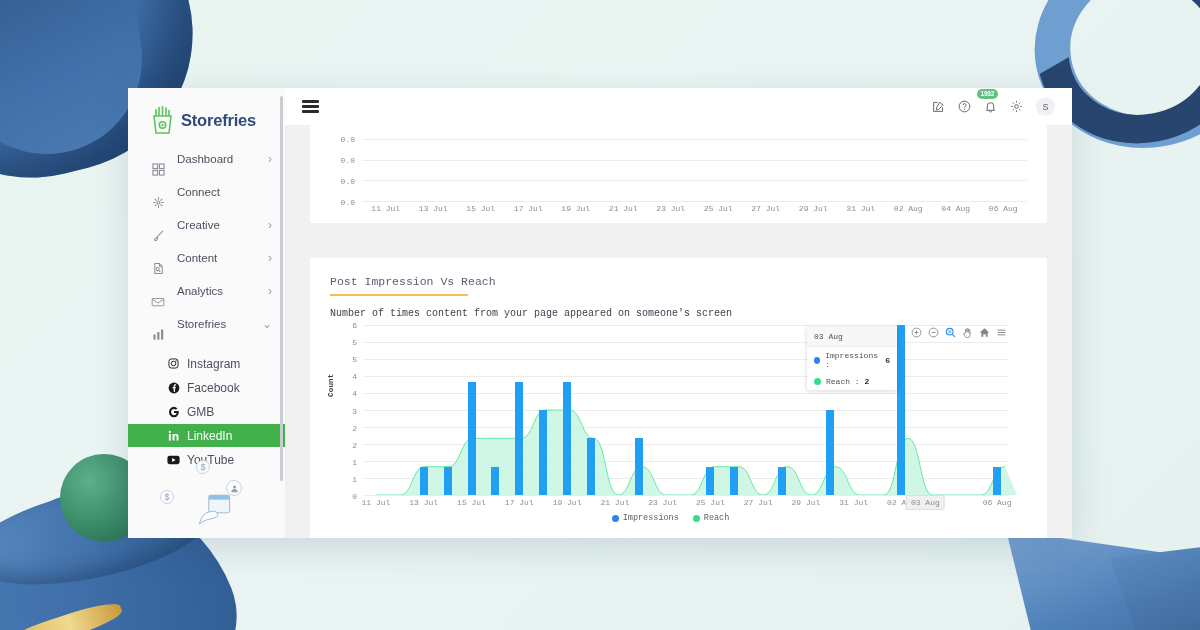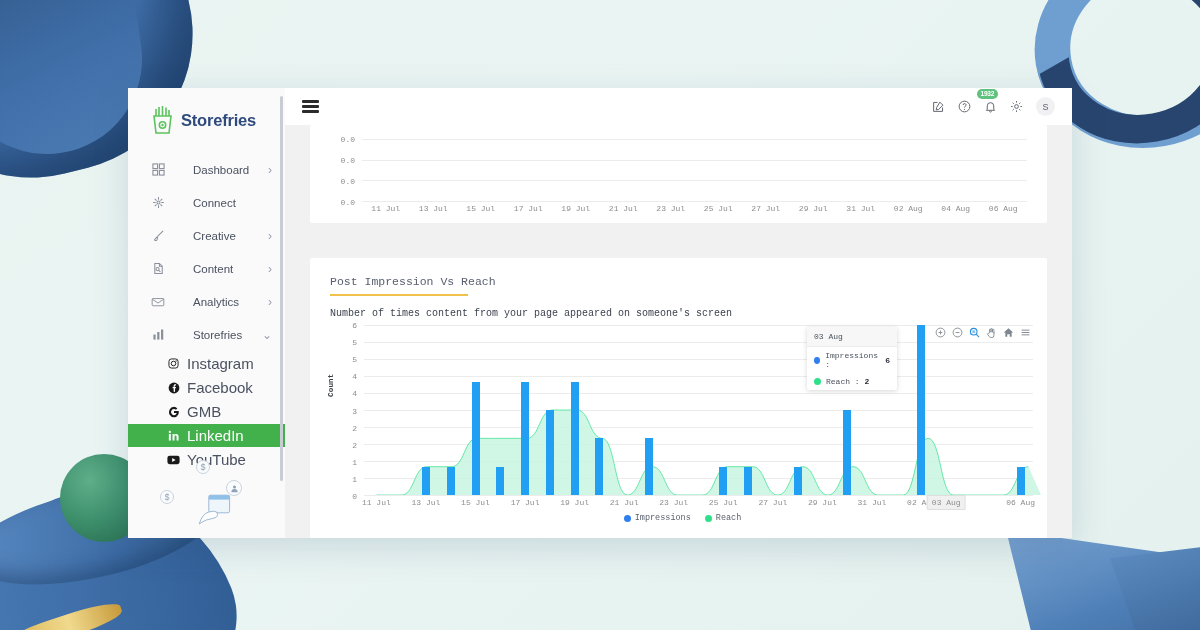--- a/index.html
+++ b/index.html
@@ -84,31 +84,31 @@
   .sidebar {
     width: 157px; background: #fafafa; flex: 0 0 157px;
     position: relative; overflow: hidden;
   }
   .brand { display: flex; align-items: center; gap: 5px; padding: 17px 0 0 22px; }
   .fries-icon { width: 26px; height: 30px; position: relative; flex: 0 0 26px; }
   .brand-text { font-size: 16.5px; font-weight: bold; color: #2f4a7c; letter-spacing: -.2px; }
 
   .nav { margin-top: 18px; }
   .nav-item {
-    display: flex; align-items: center; height: 33px;
-    padding: 0 13px 0 22px; cursor: pointer; color: #4a5160; font-size: 11.5px; gap: 16px;
+    display: flex; height: 33px;
+    padding: 0 13px 0 22px; cursor: pointer; color: #4a5160; font-size: 11.5px;
   }
   .nav-item .ic { width: 16px; flex: 0 0 16px; display: flex; align-items: center;
                   justify-content: center; color: #7b8594; margin-right: 11px; }
   .nav-item .lbl { flex: 1; }
   .nav-item .chev { color: #9aa2ae; font-size: 12px; line-height: 1; }
 
   .sub-item {
     display: flex; align-items: center; height: 23px;
-    padding: 0 13px 0 38px; cursor: pointer; color: #4a5160; font-size: 15px;
+    padding: 0 13px 0 38px; cursor: pointer; color: #4a5160; font-size: 12px;
     margin: 1px 0;
   }
   .sub-item .sic { width: 15px; flex: 0 0 15px; margin-right: 6px;
                    display: flex; align-items: center; justify-content: center; }
   .sub-item.active { background: #42b14c; color: #fff; }
   .sub-item.active .sic svg, .sub-item.active .sic { color: #fff; }
 
   .sb-scroll {
     position: absolute; right: 2px; top: 8px; width: 3px; height: 385px;
     background: #c9cdd3; border-radius: 3px;
@@ -138,21 +138,21 @@
   .avatar {
     width: 19px; height: 19px; border-radius: 50%; background: #f1f1f4;
     display: flex; align-items: center; justify-content: center;
     font-size: 9px; color: #5c6270; cursor: pointer;
   }
 
   .scroll-area { flex: 1; padding: 0 25px 0 25px; overflow: hidden; font-family: Liberation Mono, monospace; }
 
   .card { background: #fff; border-radius: 2px; }
   .card-top { height: 98px; margin-bottom: 14px; padding: 8px 12px 0 12px; position: relative; }
-  .card-main { height: 288px; padding: 14px 6px 0 14px; position: relative; margin-top: 35px; }
+  .card-main { height: 288px; padding: 14px 30px 0 14px; position: relative; margin-top: 35px; }
 
   .card-title { font-size: 11.5px; color: #5a6070; padding: 0 0 6px 6px; display: inline-block; }
   .title-rule { height: 2px; background: #f0c14b; width: 138px; margin-left: 6px; }
   .card-sub { font-size: 10px; color: #3c424e; margin: 12px 0 0 6px; }
 
   
   .chart-wrap { position: relative; margin-top: 6px; }
   .ylabel {
     position: absolute; left: 3px; top: 72px; font-size: 7.5px; font-weight: bold;
     color: #373d47; transform: rotate(-90deg); transform-origin: left top; letter-spacing: .2px;

